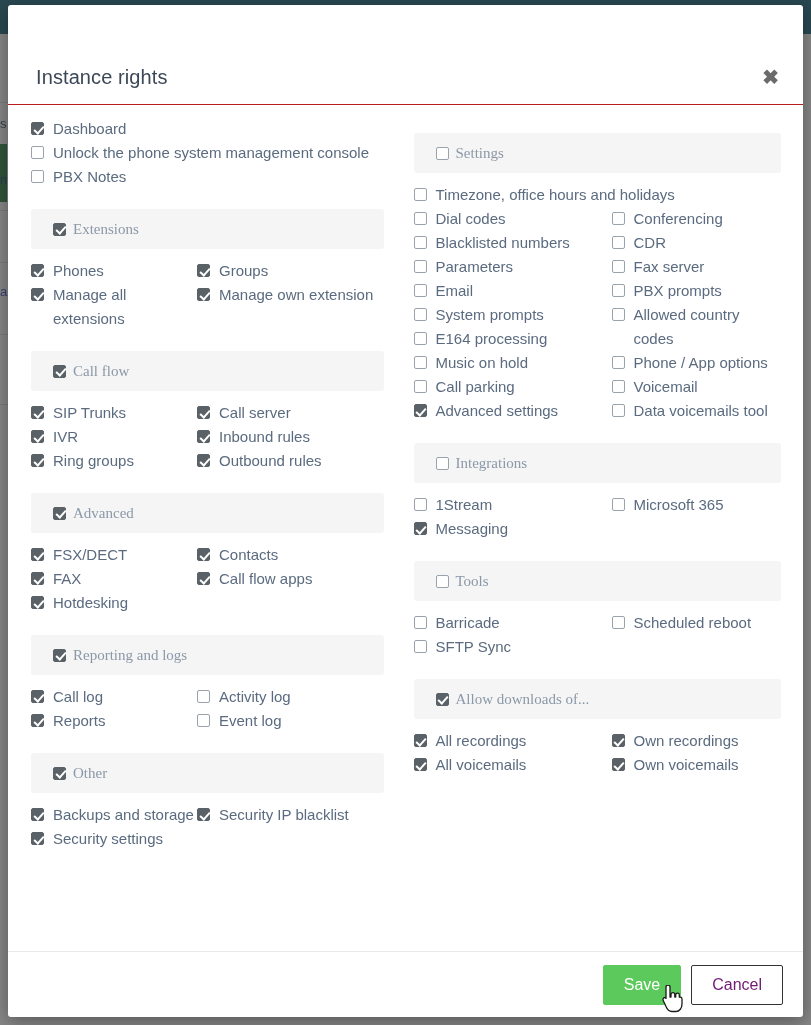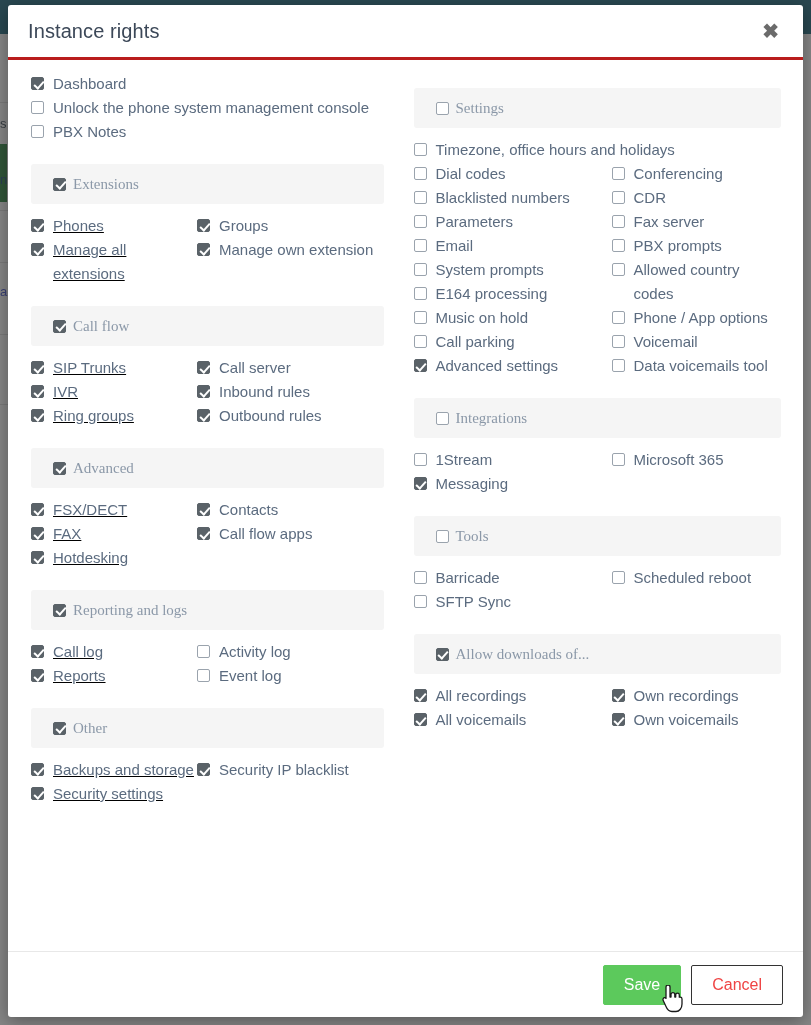--- a/index.html
+++ b/index.html
@@ -53,23 +53,24 @@
     width: 795px; height: 1012px;
     background: #ffffff;
     border-radius: 3px;
     box-shadow: 0 4px 18px rgba(0,0,0,0.35);
     display: flex; flex-direction: column;
     overflow: hidden;
   }
 
   .modal-header {
     height: 55px; flex: 0 0 55px;
-    border-bottom: 3px solid #b91c1c;
+    border-bottom: 1px solid #b91c1c;
     display: flex; align-items: center;
-    padding: 0 18px 0 20px;
+    padding: 0 18px 0 28px;
+    margin-top: 45px;
   }
   .modal-title {
     font-size: 20px; color: #3c4858; font-weight: 400;
     letter-spacing: .1px;
   }
   .modal-close {
     margin-left: auto;
     font-size: 20px; color: #6b6b6b;
     cursor: pointer; line-height: 1;
     padding: 4px 6px;
@@ -147,21 +148,21 @@
   .opt .cb { margin-top: 5px; }
   .opt .txt { margin-left: 9px; }
 
   
   .opt-grid {
     display: flex;
   }
   .opt-grid .sub {
     display: flex; flex-direction: column;
   }
-  .col.left .opt-grid .sub.a { width: 166px; text-decoration: underline; }
+  .col.left .opt-grid .sub.a { width: 166px; }
   .col.left .opt-grid .sub.b { width: 150px; flex: 1; }
   .col.right .opt-grid .sub.a { width: 198px; }
   .col.right .opt-grid .sub.b { width: 170px; flex: 1; }
 
   .full-width-opt { width: 100%; }
 
   
   .modal-footer {
     flex: 0 0 66px;
     border-top: 1px solid #e8e8e8;
@@ -180,21 +181,21 @@
   }
   .btn-save {
     background: #5cc95c;
     color: #ffffff;
     border: 1px solid #5cc95c;
     min-width: 64px;
     text-align: right;
   }
   .btn-cancel {
     background: #ffffff;
-    color: #ef4444;
+    color: #701a75;
     border: 1px solid #333333;
     min-width: 78px;
     text-align: center;
   }
 
   
   #cursor {
     position: absolute;
     left: 653px; top: 980px;
     width: 22px; height: 28px;

